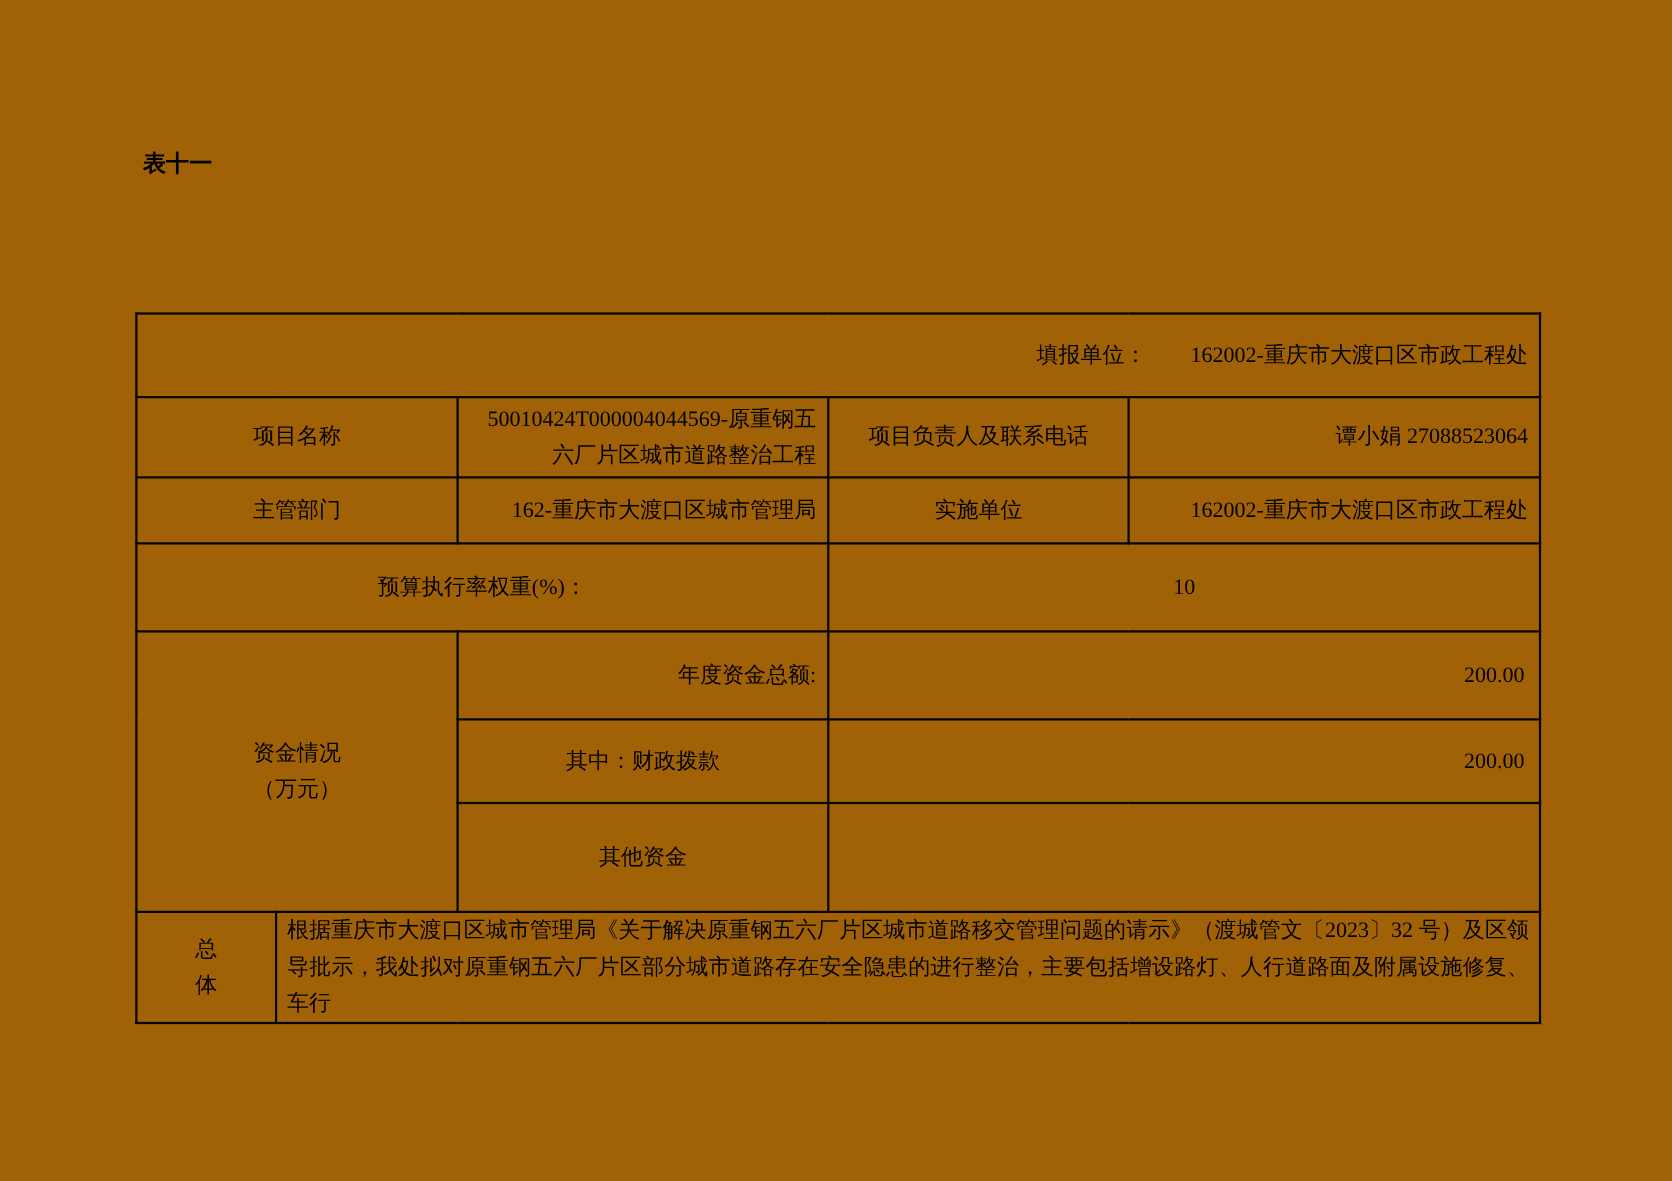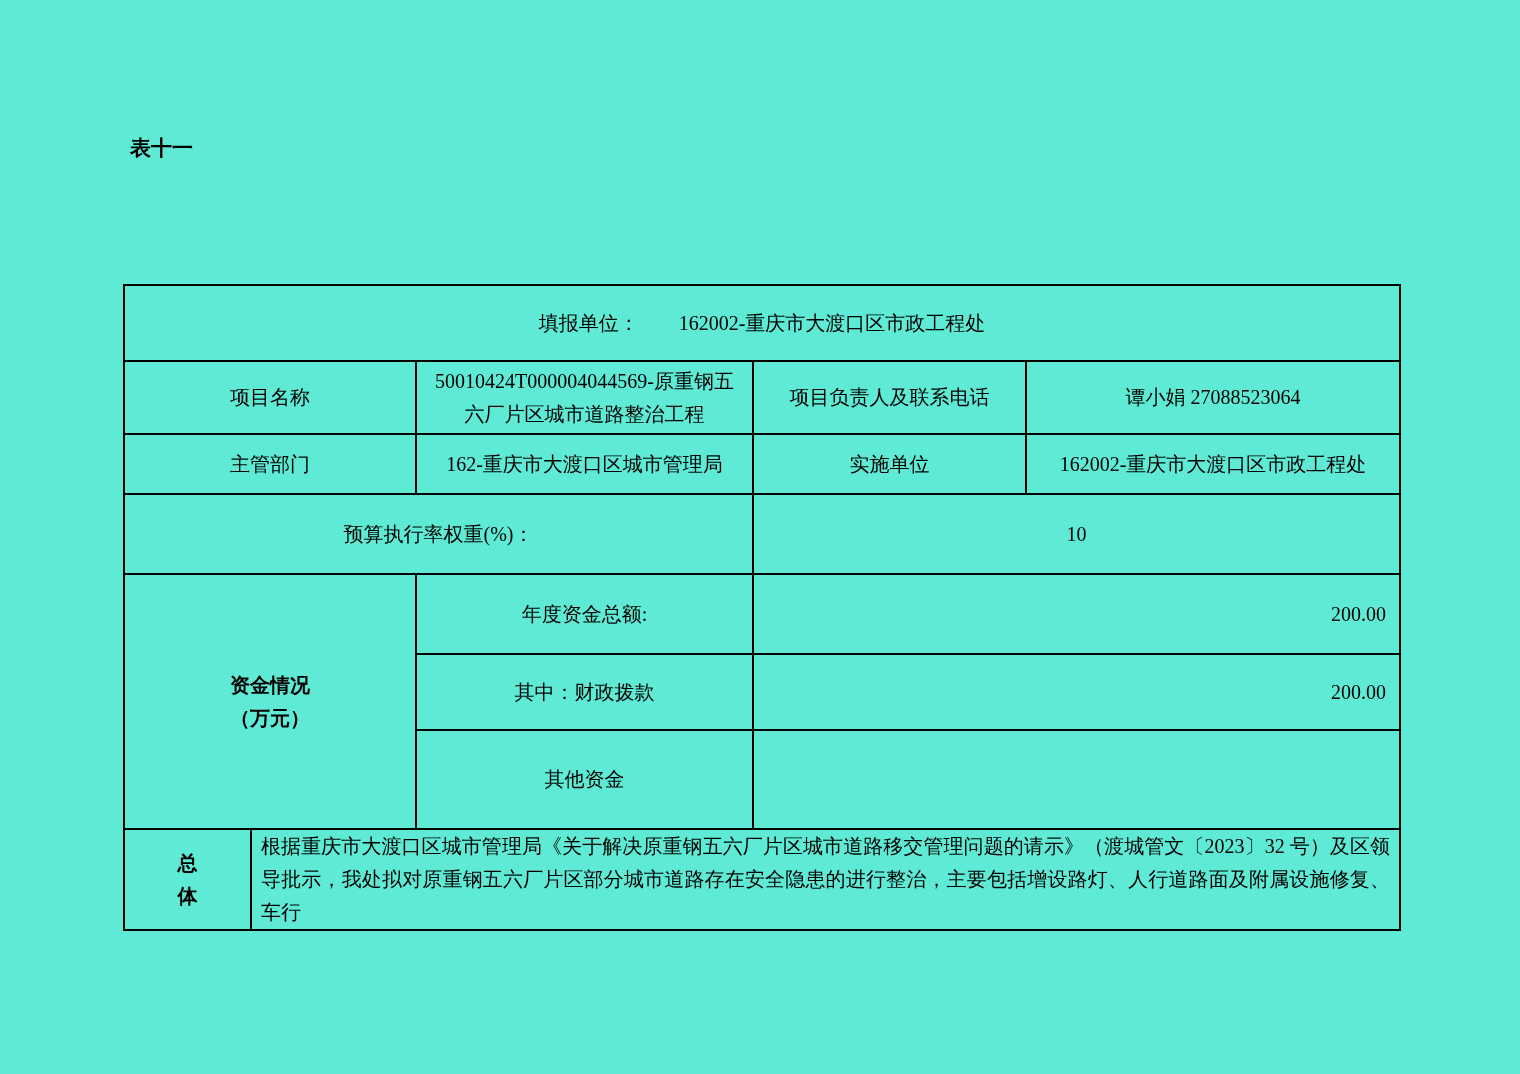--- a/index.html
+++ b/index.html
@@ -8,21 +8,21 @@
     width: 1520px;
     height: 1074px;
     background: #ffffff;
     color: #000000;
     font-family: "Liberation Serif", "DejaVu Serif", serif;
   }
   .page {
     position: relative;
     width: 1520px;
     height: 1074px;
-    background: #5eead4;
+    background: #a16207;
     overflow: hidden;
   }
   .doc-tag {
     position: absolute;
     left: 130px;
     top: 134px;
     font-size: 21px;
     font-weight: bold;
   }
   .doc-title {
@@ -46,29 +46,29 @@
   }
   table.main-table td {
     border: 2px solid #000000;
     font-size: 20px;
     line-height: 33px;
     padding: 0;
     vertical-align: middle;
     overflow: hidden;
   }
   .tc { text-align: center; }
-  .tl { text-align: center; padding-left: 10px !important; padding-right: 10px !important; }
+  .tl { text-align: right; padding-left: 10px !important; padding-right: 10px !important; }
   .num { text-align: right; padding-right: 13px !important; }
   .para {
     text-align: justify;
     padding-left: 9px !important;
     padding-right: 9px !important;
   }
   .report-unit-value { margin-left: 40px; }
-  .stacked span { display: block; font-weight: bold; }
+  .stacked span { display: block; }
 </style>
 </head>
 <body>
 
 <div class="page">
 
   <div class="doc-tag">表十一</div>
 
 
   <table class="main-table">

